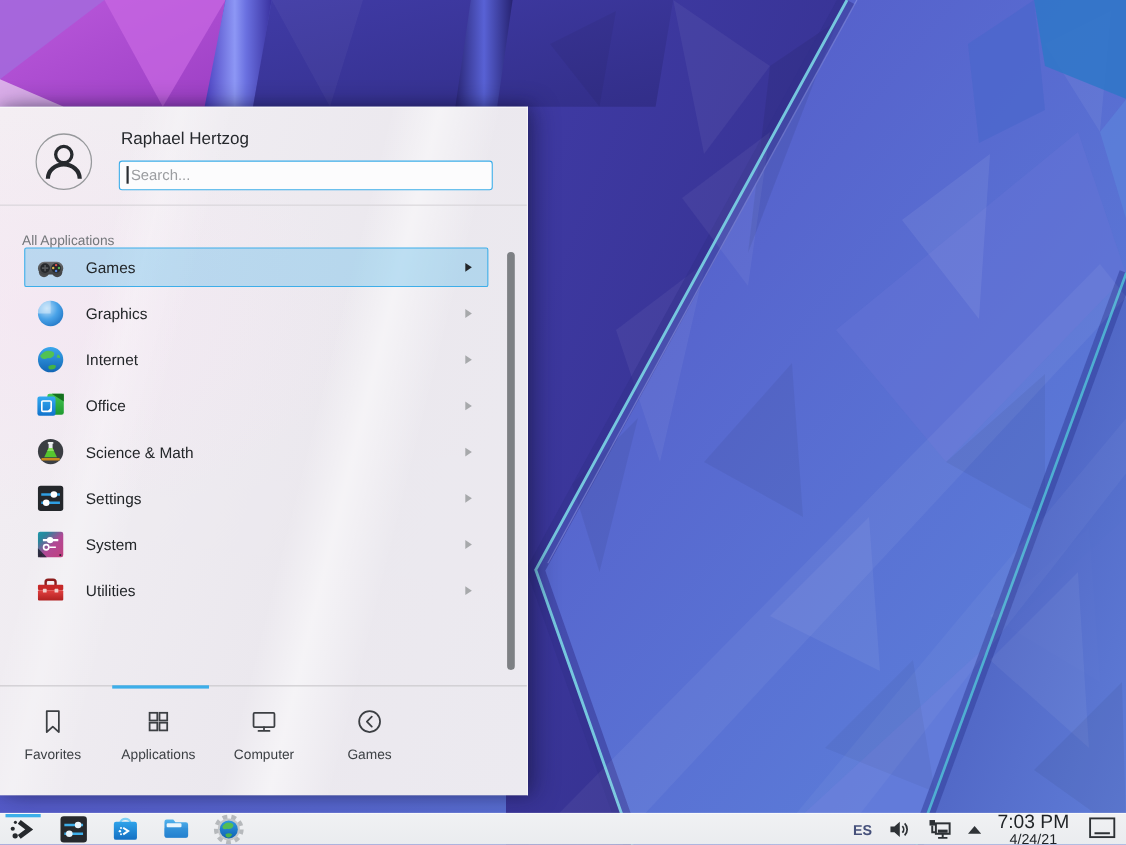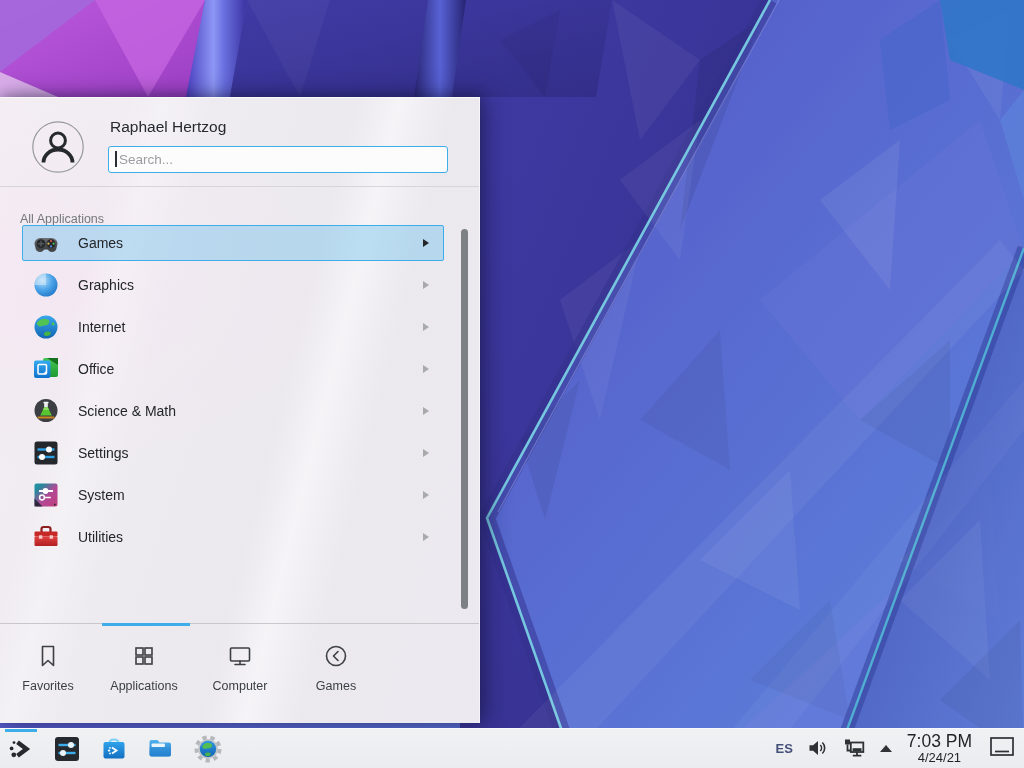--- a/index.html
+++ b/index.html
@@ -64,21 +64,21 @@
   .tabbar { position:absolute; left:0; bottom:0; width:100%; height:100px; }
   .tabbar-divider { position:absolute; top:0; left:0; width:100%; height:1px; background:#c9c7cb; }
   .active-tab-indicator { position:absolute; top:0; left:102px; width:88px; height:3px; background:#3daee9; }
   .tabs { display:flex; height:100%; padding-top:19px; }
   .tab { width:96px; display:flex; flex-direction:column; align-items:center; cursor:default; }
   .tab svg { width:28px; height:28px; }
   .tab-label { margin-top:9px; font-size:12.5px; color:#3b3f43; }
 
   
   .taskbar {
-    position:absolute; left:0; bottom:0; width:100%; height:40px;
+    position:absolute; left:0; bottom:0; width:100%; height:29px;
     background:linear-gradient(180deg,#f0f1f3,#eaecef); border-top:1px solid #f8f9fa;
     display:flex; align-items:center;
   }
   .task-left { display:flex; align-items:center; gap:17px; padding-left:5px; height:100%; position:relative; }
   .task-icon { width:30px; height:30px; position:relative; }
   .task-active-line { position:absolute; top:0; left:5px; width:32px; height:3px; background:#3daee9; }
   .tray { margin-left:auto; display:flex; align-items:center; gap:13px; padding-right:7px; }
   .kbd-layout { font-size:13px; font-weight:bold; color:#45507a; }
   .caret-up { width:0; height:0; border-left:6.5px solid transparent; border-right:6.5px solid transparent;
     border-bottom:7.5px solid #2f3337; }

